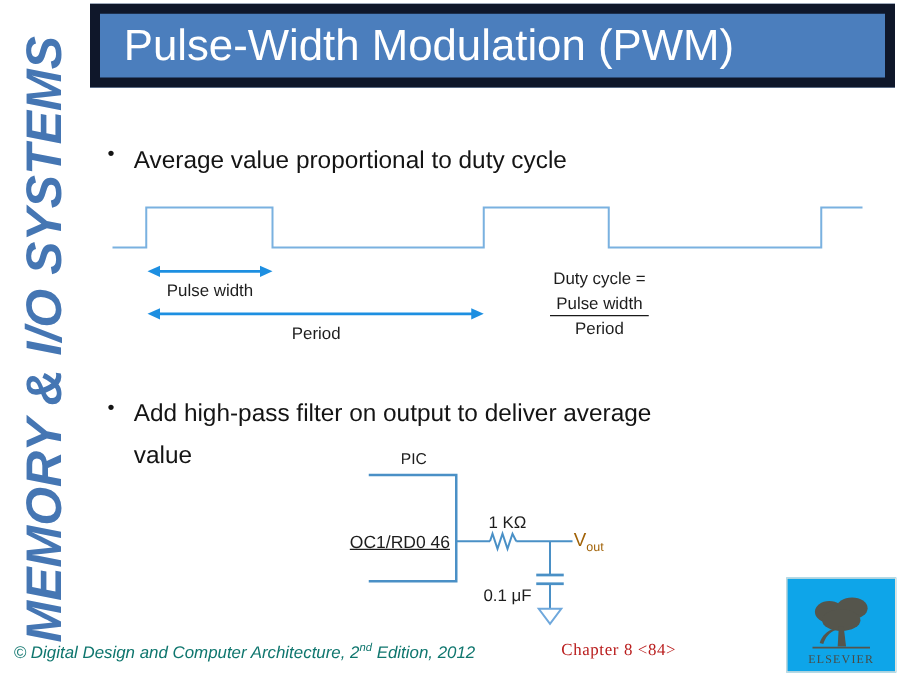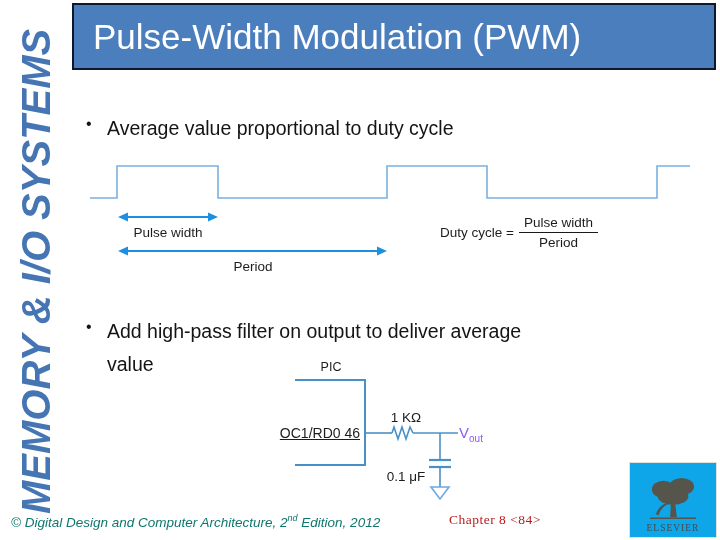--- a/index.html
+++ b/index.html
@@ -10,35 +10,35 @@
   
   .vtext{
     position:absolute;top:0;left:0;width:540px;height:72px;
     transform:rotate(-90deg) translateX(-540px);transform-origin:top left;
     line-height:72px;padding-left:26px;box-sizing:border-box;
     font-size:40px;font-weight:bold;font-style:italic;color:#4576b3;
     white-space:nowrap;letter-spacing:0px;
   }
   .titlebar{
     position:absolute;left:72px;top:3px;width:644px;height:67px;box-sizing:border-box;
-    background:#4b7ebd;border:2px solid #0f172a;display:flex;align-items:center;
+    background:#4b7ebd;border:8px solid #0f172a;display:flex;align-items:center;
     padding-left:19px;color:#ffffff;font-size:35px;
   }
   .bullet-row{position:absolute;display:flex;color:#141414;}
   .bullet-dot{font-size:16px;width:21px;padding-top:3px;}
   .bullet-text{font-size:19.5px;line-height:33px;}
   .b1{left:86px;top:112px;}
   .b2{left:86px;top:315px;}
   .diagram-label{position:absolute;color:#1d1d1d;font-size:13.5px;text-align:center;}
   .formula{position:absolute;left:440px;top:215px;display:flex;align-items:center;
-    gap:5px;color:#1d1d1d;font-size:13.5px;}
+    gap:5px;color:#1d1d1d;font-size:13.5px;flex-direction:column;}
   .frac{display:inline-flex;flex-direction:column;align-items:center;}
   .frac .num{padding:0 5px 2px;border-bottom:1.5px solid #1a1a1a;}
   .frac .den{padding-top:2px;}
-  .vout{position:absolute;left:459px;top:424px;color:#8b5cf6;font-size:15px;}
+  .vout{position:absolute;left:459px;top:424px;color:#a16207;font-size:15px;}
   .vout sub{font-size:10px;}
   svg.overlay{position:absolute;left:0;top:0;pointer-events:none;}
   .copyright{position:absolute;left:11px;top:513px;font-size:13.5px;font-style:italic;
     color:#0f766e;}
   .copyright sup{font-size:9px;}
   .chapter{position:absolute;left:449px;top:512px;font-family:"Liberation Serif",serif;
     font-size:13.5px;color:#b91c1c;letter-spacing:0.5px;}
   .elsevier{
     position:absolute;left:629px;top:462px;width:88px;height:76px;box-sizing:border-box;
     background:#0ea5e9;border:1px solid #e2e2da;display:flex;flex-direction:column;

